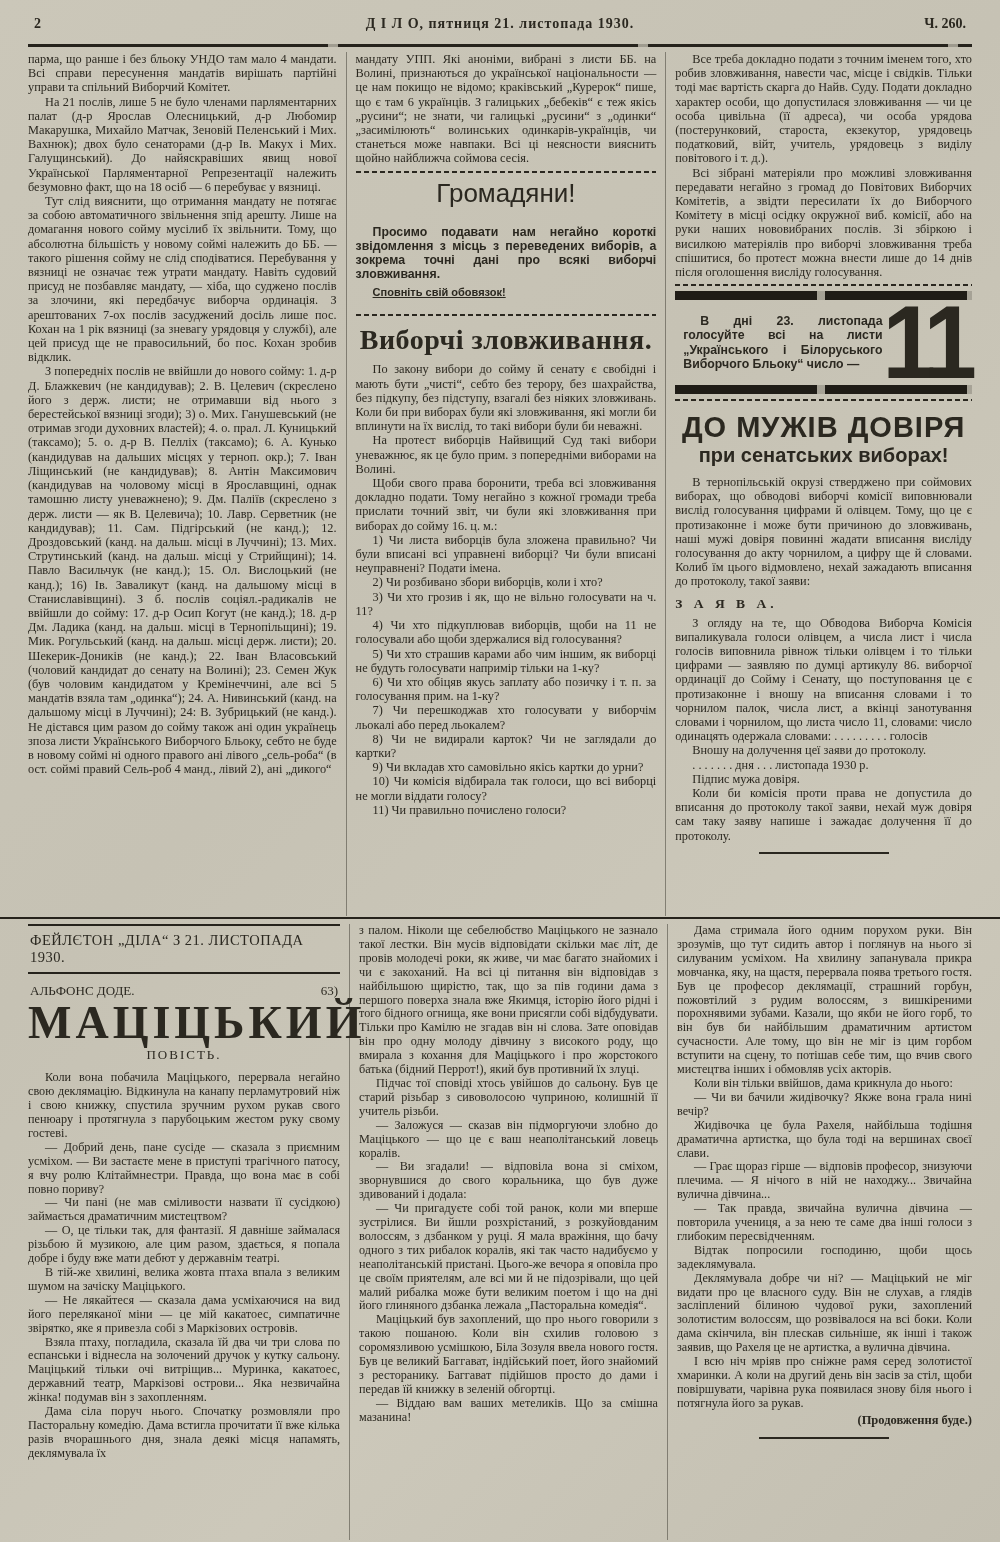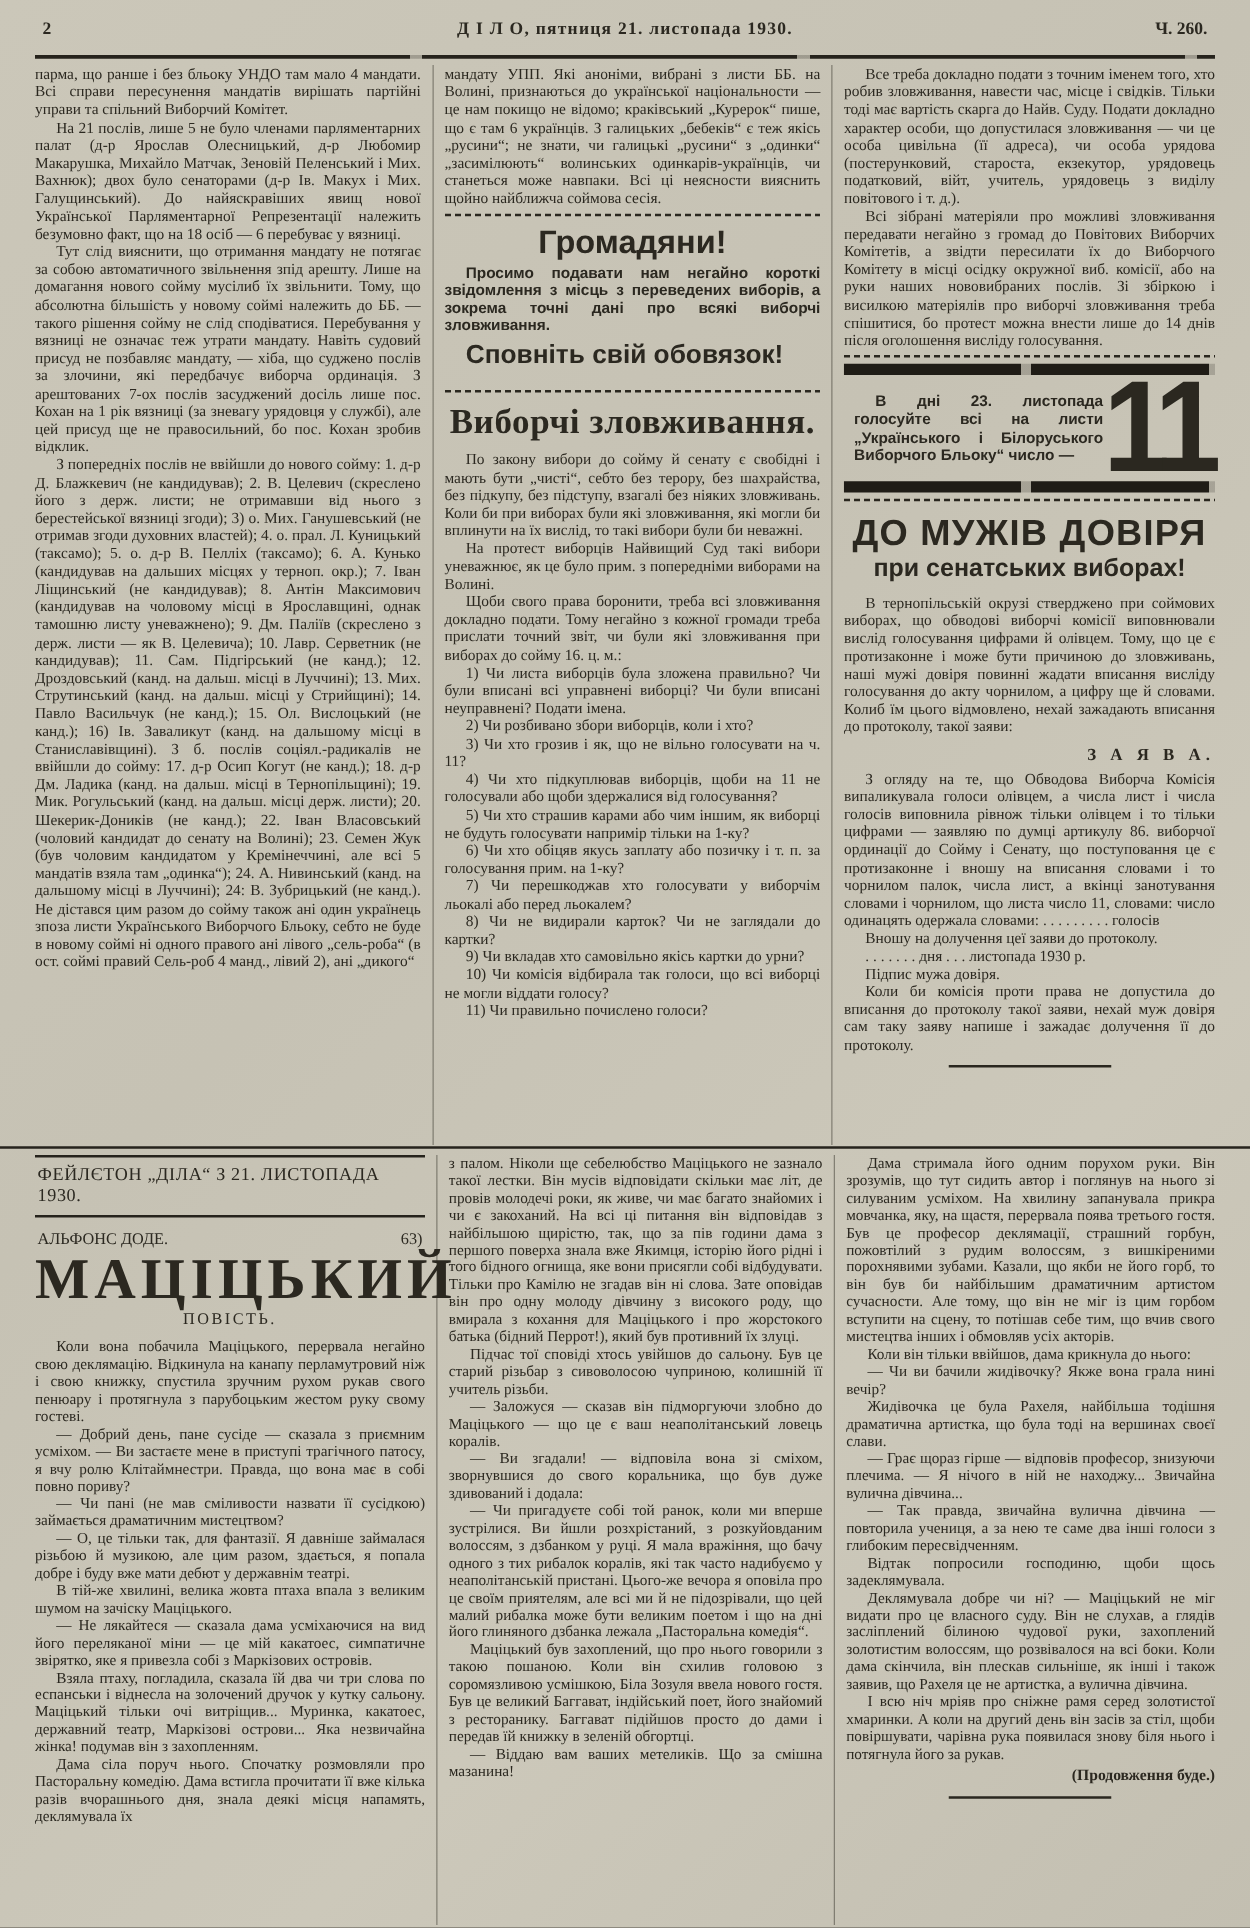--- a/index.html
+++ b/index.html
@@ -21,33 +21,33 @@
   .dash{height:2px;margin:5px 0;background:repeating-linear-gradient(90deg,#2a271f 0 5px,transparent 5px 8px);}
   .bar{height:9px;background:repeating-linear-gradient(90deg,#1f1c16 0 142px,rgba(31,28,22,.2) 142px 150px);}
   .short-rule{width:130px;height:2px;background:#2a271f;margin:9px auto 0;}
   
   .top-section{position:absolute;top:52px;left:28px;width:944px;height:864px;display:flex;}
   .tcol1{width:312px;padding-right:9px;}
   .tcol2{width:304px;padding:0 9px;border-left:1px solid rgba(43,40,32,.45);border-right:1px solid rgba(43,40,32,.45);}
   .tcol3{width:300px;padding-left:9px;}
   
   .notice{margin:2px 0 6px;font-family:"Liberation Sans",sans-serif;}
-  .notice-title{text-align:center;font-weight:bold;font-size:26px;margin:4px 0 2px;}
+  .notice-title{text-align:center;font-weight:normal;font-size:26px;margin:4px 0 16px;}
   .notice-body{font-weight:bold;font-size:14.6px;line-height:1.3;text-align:justify;margin:0;text-indent:17px;}
-  .notice-footer{font-weight:bold;font-size:21px;margin:5px 0 16px;text-indent:17px;}
+  .notice-footer{font-weight:bold;font-size:11px;margin:5px 0 16px;text-indent:17px;text-decoration:underline;}
   
   .headline1{font-weight:bold;font-size:28px;letter-spacing:.5px;text-align:center;margin:8px 0 6px;font-family:"Liberation Serif",serif;}
   
   .promo-row{display:flex;align-items:center;padding:3px 0;}
   .promo-text{flex:1;font-family:"Liberation Sans",sans-serif;font-weight:bold;font-size:14.5px;line-height:1.35;text-align:left;margin:0;padding:2px 0 2px 8px;}
   .promo-number{font-family:"Liberation Sans",sans-serif;font-weight:800;font-size:96px;line-height:.82;letter-spacing:-7px;padding-right:2px;transform:scaleY(1.08);}
   
   .appeal-h1{font-family:"Liberation Sans",sans-serif;font-weight:bold;font-size:29px;letter-spacing:1px;text-align:center;margin:10px 0 0;}
   .appeal-h2{font-family:"Liberation Sans",sans-serif;font-weight:bold;font-size:20px;text-align:center;margin:0 0 8px;}
-  .zayava-title{text-align:right;font-weight:bold;font-size:13.5px;letter-spacing:4px;margin:7px 0 4px;}
+  .zayava-title{text-align:left;font-weight:bold;font-size:13.5px;letter-spacing:4px;margin:7px 0 4px;}
   .plainline{font-size:12.3px;line-height:15px;margin:0;text-indent:17px;}
   
   .section-rule{position:absolute;top:917px;left:0;width:100%;height:2px;background:#26231c;}
   
   .bottom-section{position:absolute;top:924px;left:28px;width:944px;height:616px;display:flex;}
   .bcol1{width:312px;padding-right:9px;}
   .bcol2{width:304px;padding:0 9px;border-left:1px solid rgba(43,40,32,.45);border-right:1px solid rgba(43,40,32,.45);}
   .bcol3{width:300px;padding-left:9px;}
   .bodytext.small p{font-size:12.2px;line-height:13.9px;}
   .rubric{border-top:2px solid #26231c;border-bottom:2px solid #26231c;padding:6px 2px;font-weight:normal;font-size:14.5px;letter-spacing:.5px;text-align:left;}

